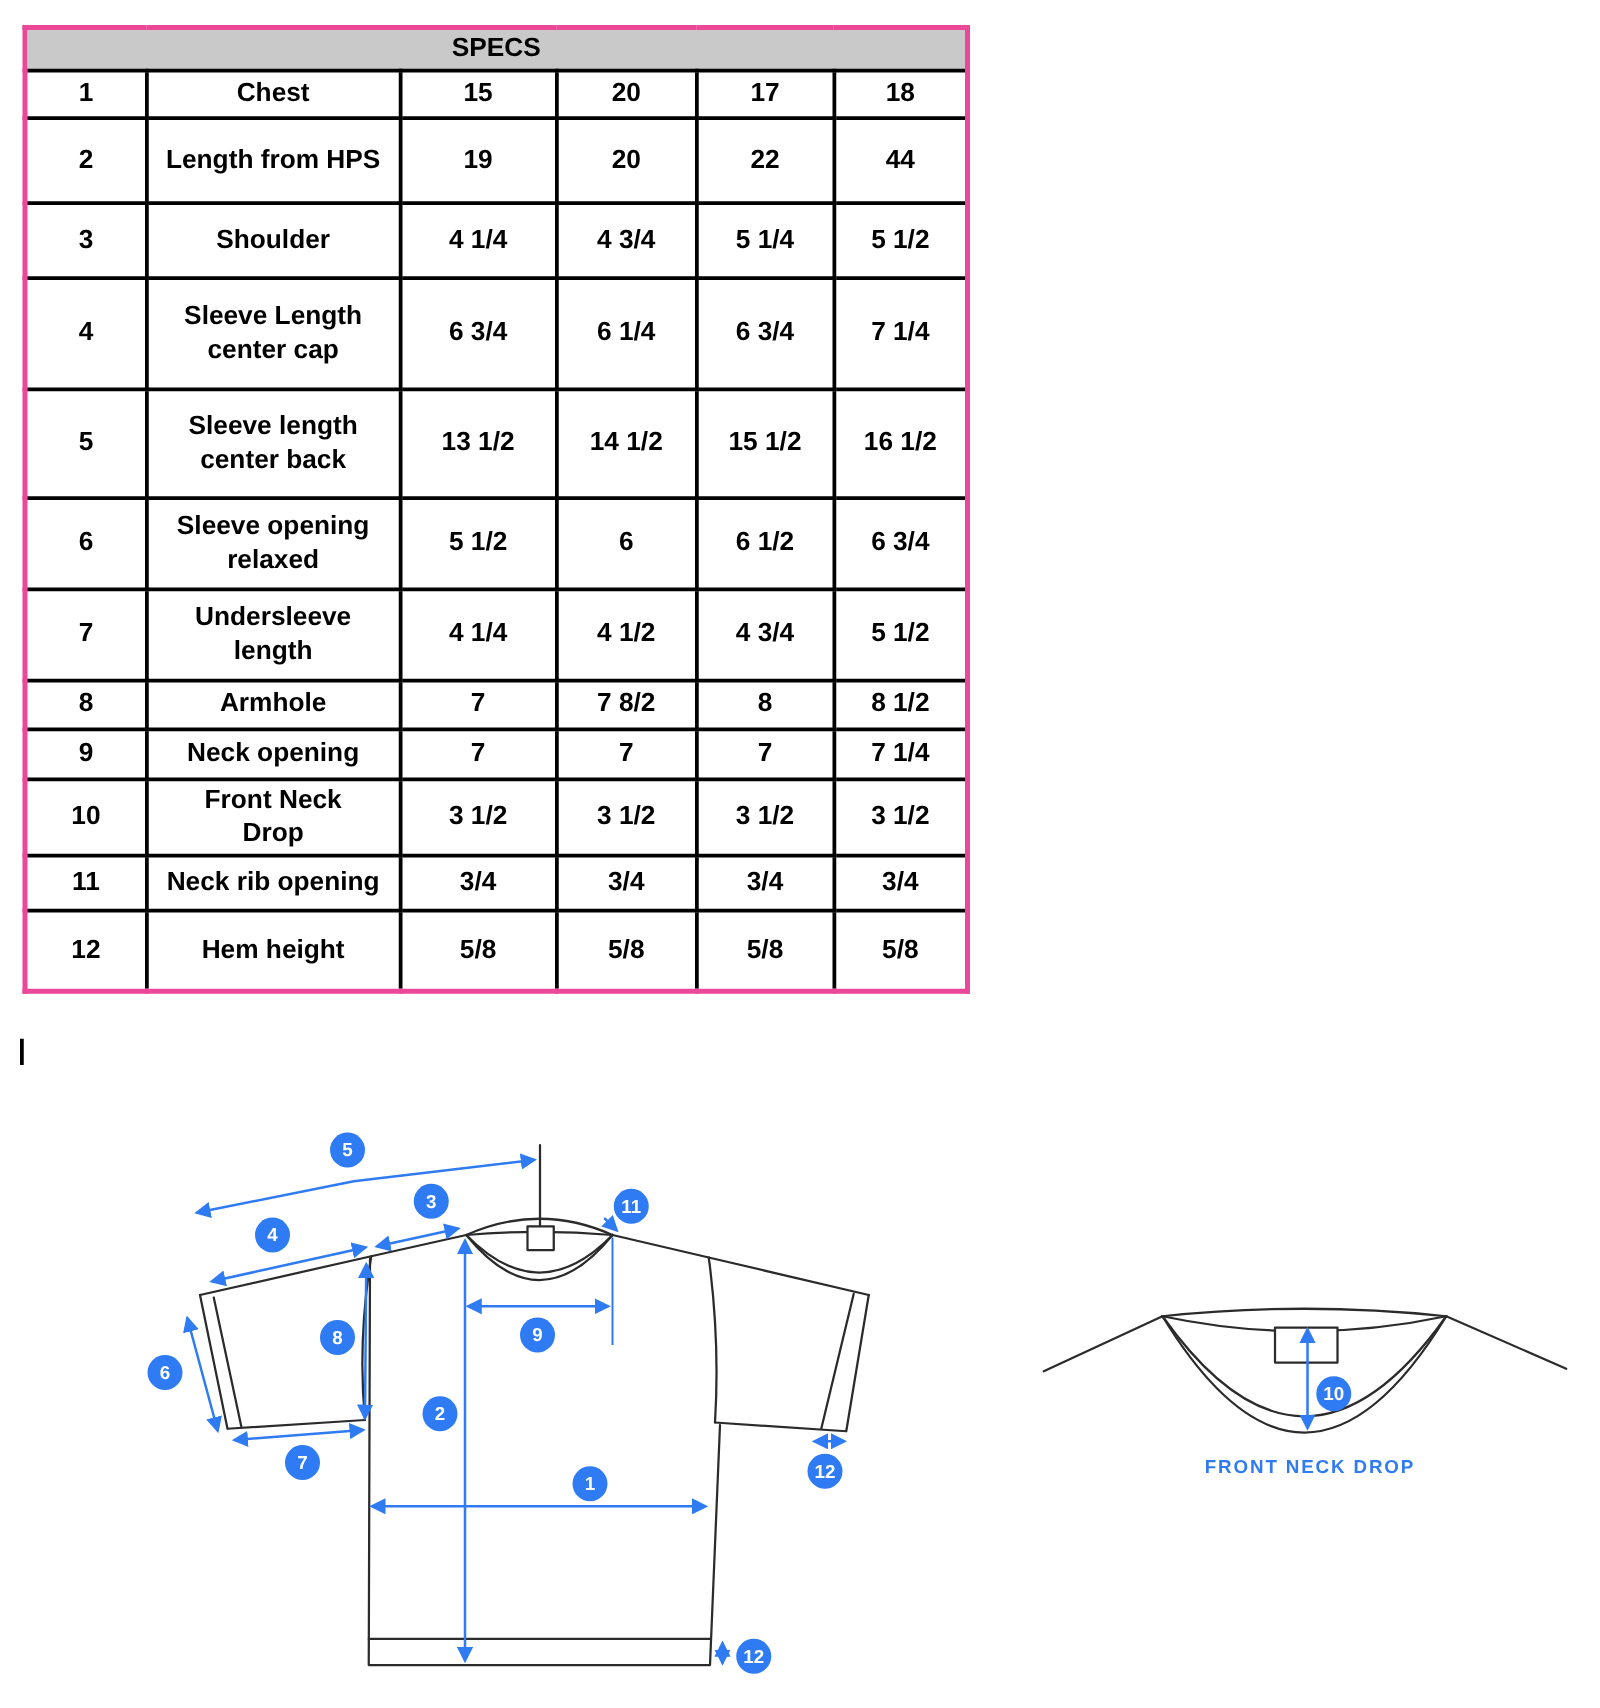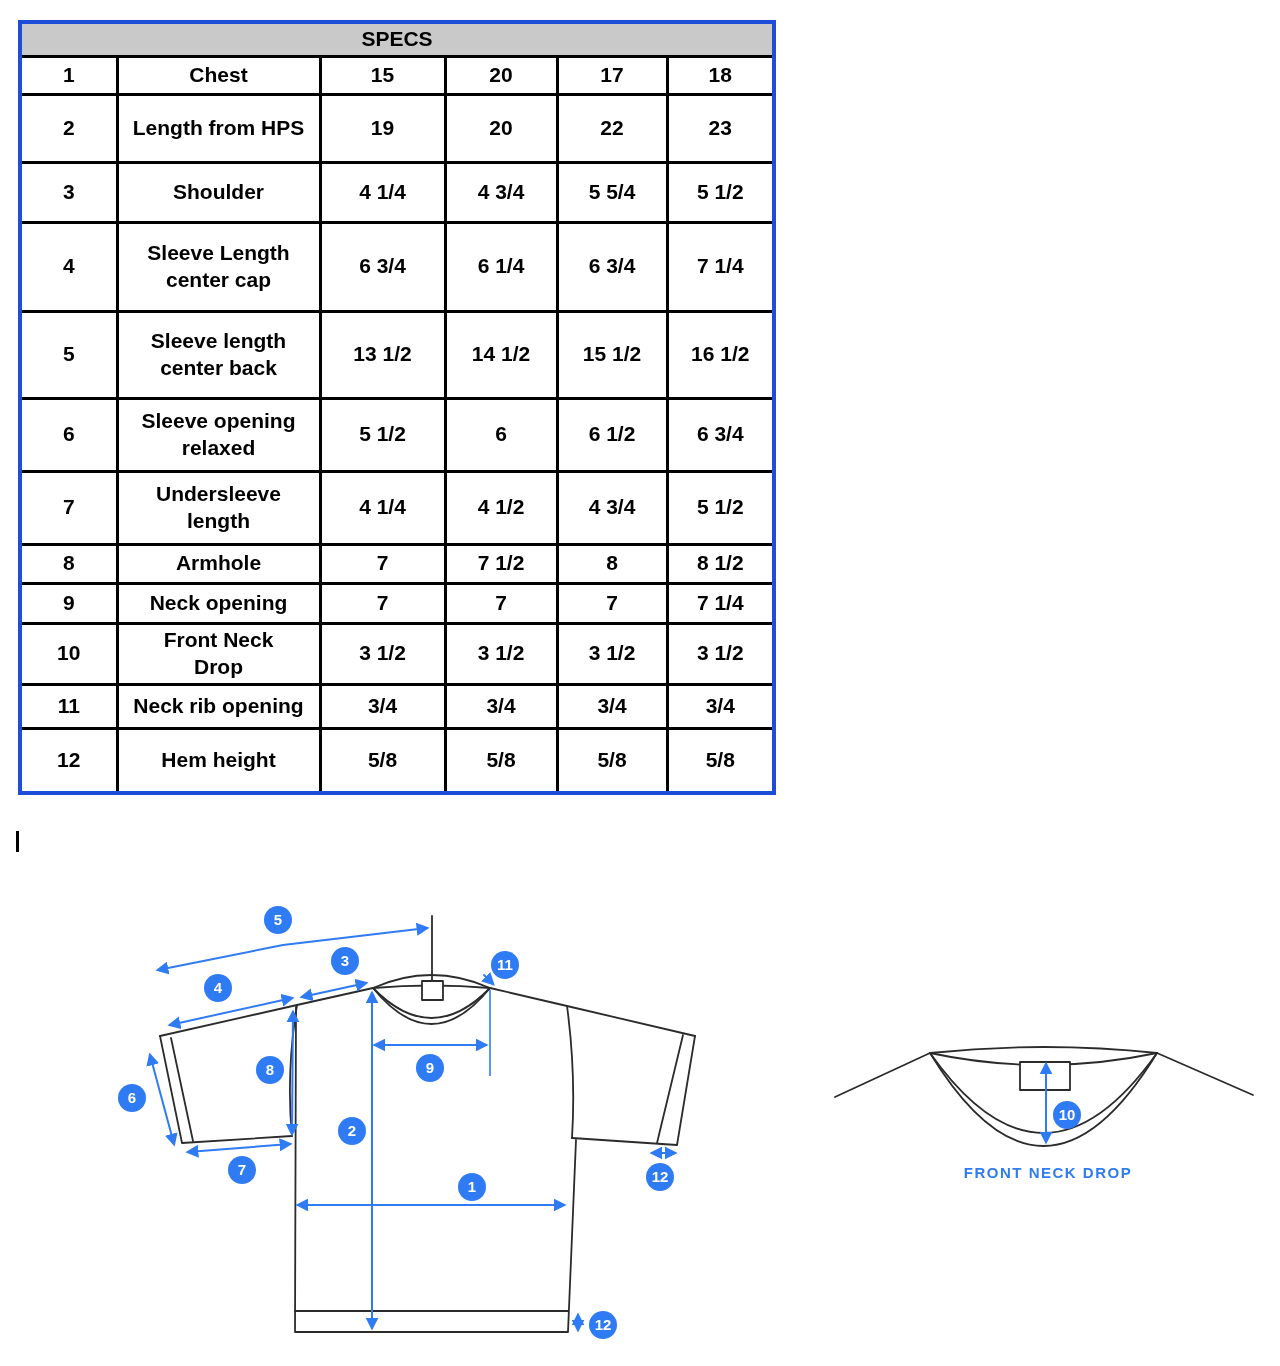--- a/index.html
+++ b/index.html
@@ -4,21 +4,21 @@
 <style>
   html,body{margin:0;padding:0;background:#fff;}
   .sheet{
     position:relative;width:1280px;height:1366px;background:#ffffff;
     font-family:"Liberation Sans", sans-serif;overflow:hidden;
   }
   
   table.specs{
     position:absolute;left:18px;top:20px;
     border-collapse:collapse;table-layout:fixed;width:756px;
-    border:4px solid #1d4ed8;
+    border:4px solid #ec4899;
   }
   table.specs td{
     border:3px solid #000;text-align:center;vertical-align:middle;
     font-weight:700;font-size:21px;color:#000;padding:2px 4px;line-height:1.25;
     overflow:hidden;
   }
   td.title{background:#c9c9c9;font-size:21px;}
   td.num{color:#4c8bf2;}
   span.lblspan{display:inline-block;max-width:176px;}
   span.lblspan.wrap-narrow{max-width:120px;}
@@ -67,28 +67,28 @@
       <td>20</td>
       <td>17</td>
       <td>18</td>
     </tr>
     <tr style="height:68px">
       <td class="num">2</td>
       <td><span class="lblspan">Length from HPS</span></td>
       <td>19</td>
       <td>20</td>
       <td>22</td>
-      <td>23</td>
+      <td>44</td>
     </tr>
     <tr style="height:60px">
       <td class="num">3</td>
       <td><span class="lblspan">Shoulder</span></td>
       <td>4 1/4</td>
       <td>4 3/4</td>
-      <td>5 5/4</td>
+      <td>5 1/4</td>
       <td>5 1/2</td>
     </tr>
     <tr style="height:89px">
       <td class="num">4</td>
       <td><span class="lblspan">Sleeve Length center cap</span></td>
       <td>6 3/4</td>
       <td>6 1/4</td>
       <td>6 3/4</td>
       <td>7 1/4</td>
     </tr>
@@ -113,21 +113,21 @@
       <td><span class="lblspan">Undersleeve length</span></td>
       <td>4 1/4</td>
       <td>4 1/2</td>
       <td>4 3/4</td>
       <td>5 1/2</td>
     </tr>
     <tr style="height:39px">
       <td class="num">8</td>
       <td><span class="lblspan">Armhole</span></td>
       <td>7</td>
-      <td>7 1/2</td>
+      <td>7 8/2</td>
       <td>8</td>
       <td>8 1/2</td>
     </tr>
     <tr style="height:40px">
       <td class="num">9</td>
       <td><span class="lblspan">Neck opening</span></td>
       <td>7</td>
       <td>7</td>
       <td>7</td>
       <td>7 1/4</td>

